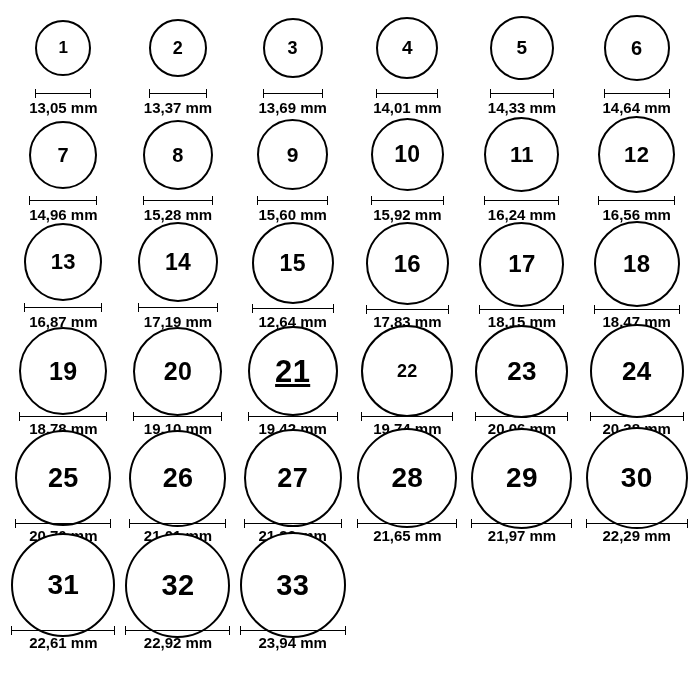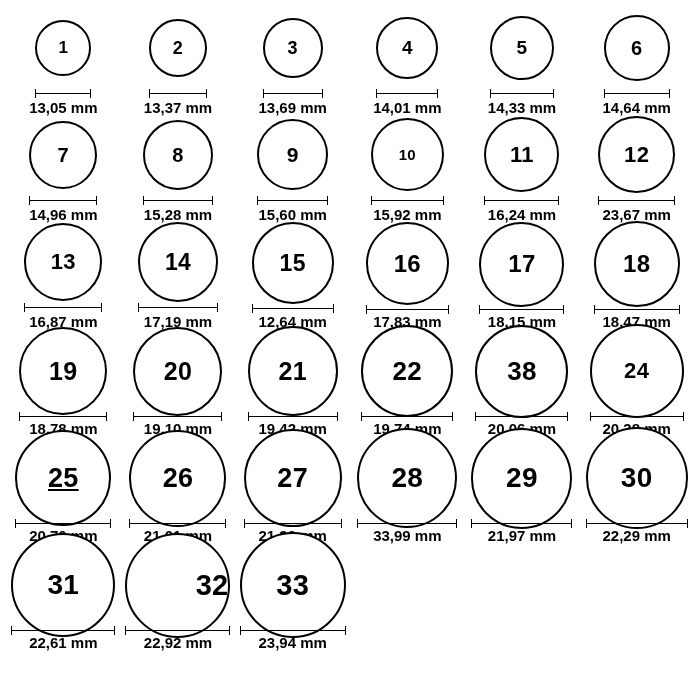--- a/index.html
+++ b/index.html
@@ -187,21 +187,21 @@
           </div>
         </div>
         <div class="measure">
           <div class="bar" style="width: 71px; background: rgb(0, 0, 0);"></div>
         </div>
         <div class="mm">15,60 mm</div>
       </div>
       <div class="cell">
         <div class="ring-wrap">
           <div class="ring" style="width: 73px; height: 73px; border-color: rgb(0, 0, 0);">
-            <div class="ring-label" style="font-size: 15px;">10</div>
+            <div class="ring-label" style="font-size: 23px;">10</div>
           </div>
         </div>
         <div class="measure">
           <div class="bar" style="width: 73px; background: rgb(0, 0, 0);"></div>
         </div>
         <div class="mm">15,92 mm</div>
       </div>
       <div class="cell">
         <div class="ring-wrap">
           <div class="ring" style="width: 75px; height: 75px; border-color: rgb(0, 0, 0); text-align: right;">
@@ -215,21 +215,21 @@
       </div>
       <div class="cell">
         <div class="ring-wrap">
           <div class="ring" style="width: 77px; height: 77px; border-color: rgb(0, 0, 0);">
             <div class="ring-label" style="font-size: 22px;">12</div>
           </div>
         </div>
         <div class="measure">
           <div class="bar" style="width: 77px; background: rgb(0, 0, 0);"></div>
         </div>
-        <div class="mm">23,67 mm</div>
+        <div class="mm">16,56 mm</div>
       </div>
       <div class="cell">
         <div class="ring-wrap">
           <div class="ring" style="width: 78px; height: 78px; border-color: rgb(0, 0, 0);">
             <div class="ring-label" style="font-size: 22px;">13</div>
           </div>
         </div>
         <div class="measure">
           <div class="bar" style="width: 78px; background: rgb(0, 0, 0);"></div>
         </div>
@@ -308,64 +308,64 @@
           </div>
         </div>
         <div class="measure">
           <div class="bar" style="width: 89px; background: rgb(0, 0, 0);"></div>
         </div>
         <div class="mm">19,10 mm</div>
       </div>
       <div class="cell">
         <div class="ring-wrap">
           <div class="ring" style="width: 90px; height: 90px; border-color: rgb(0, 0, 0);">
-            <div class="ring-label" style="font-size: 25px;">21</div>
+            <div class="ring-label" style="font-size: 31px; text-decoration: underline;">21</div>
           </div>
         </div>
         <div class="measure">
           <div class="bar" style="width: 90px; background: rgb(0, 0, 0);"></div>
         </div>
         <div class="mm">19,42 mm</div>
       </div>
       <div class="cell">
         <div class="ring-wrap">
           <div class="ring" style="width: 92px; height: 92px; border-color: rgb(0, 0, 0);">
-            <div class="ring-label" style="font-size: 26px;">22</div>
+            <div class="ring-label" style="font-size: 18px;">22</div>
           </div>
         </div>
         <div class="measure">
           <div class="bar" style="width: 92px; background: rgb(0, 0, 0);"></div>
         </div>
         <div class="mm">19,74 mm</div>
       </div>
       <div class="cell">
         <div class="ring-wrap">
           <div class="ring" style="width: 93px; height: 93px; border-color: rgb(0, 0, 0);">
-            <div class="ring-label" style="font-size: 26px;">38</div>
+            <div class="ring-label" style="font-size: 26px;">23</div>
           </div>
         </div>
         <div class="measure">
           <div class="bar" style="width: 93px; background: rgb(0, 0, 0);"></div>
         </div>
         <div class="mm">20,06 mm</div>
       </div>
       <div class="cell">
         <div class="ring-wrap">
           <div class="ring" style="width: 94px; height: 94px; border-color: rgb(0, 0, 0);">
-            <div class="ring-label" style="font-size: 22px;">24</div>
+            <div class="ring-label" style="font-size: 26px;">24</div>
           </div>
         </div>
         <div class="measure">
           <div class="bar" style="width: 94px; background: rgb(0, 0, 0);"></div>
         </div>
         <div class="mm">20,38 mm</div>
       </div>
       <div class="cell">
         <div class="ring-wrap">
-          <div class="ring" style="width: 96px; height: 96px; border-color: rgb(0, 0, 0); text-decoration: underline;">
+          <div class="ring" style="width: 96px; height: 96px; border-color: rgb(0, 0, 0);">
             <div class="ring-label" style="font-size: 27px;">25</div>
           </div>
         </div>
         <div class="measure">
           <div class="bar" style="width: 96px; background: rgb(0, 0, 0);"></div>
         </div>
         <div class="mm">20,70 mm</div>
       </div>
       <div class="cell">
         <div class="ring-wrap">
@@ -391,21 +391,21 @@
       </div>
       <div class="cell">
         <div class="ring-wrap">
           <div class="ring" style="width: 100px; height: 100px; border-color: rgb(0, 0, 0);">
             <div class="ring-label" style="font-size: 28px;">28</div>
           </div>
         </div>
         <div class="measure">
           <div class="bar" style="width: 100px; background: rgb(0, 0, 0);"></div>
         </div>
-        <div class="mm">33,99 mm</div>
+        <div class="mm">21,65 mm</div>
       </div>
       <div class="cell">
         <div class="ring-wrap">
           <div class="ring" style="width: 101px; height: 101px; border-color: rgb(0, 0, 0);">
             <div class="ring-label" style="font-size: 28px;">29</div>
           </div>
         </div>
         <div class="measure">
           <div class="bar" style="width: 101px; background: rgb(0, 0, 0);"></div>
         </div>
@@ -428,21 +428,21 @@
             <div class="ring-label" style="font-size: 28px;">31</div>
           </div>
         </div>
         <div class="measure">
           <div class="bar" style="width: 104px; background: rgb(0, 0, 0);"></div>
         </div>
         <div class="mm">22,61 mm</div>
       </div>
       <div class="cell">
         <div class="ring-wrap">
-          <div class="ring" style="width: 105px; height: 105px; border-color: rgb(0, 0, 0); justify-content: flex-end;">
+          <div class="ring" style="width: 105px; height: 105px; border-color: rgb(0, 0, 0);">
             <div class="ring-label" style="font-size: 29px;">32</div>
           </div>
         </div>
         <div class="measure">
           <div class="bar" style="width: 105px; background: rgb(0, 0, 0);"></div>
         </div>
         <div class="mm">22,92 mm</div>
       </div>
       <div class="cell">
         <div class="ring-wrap">

